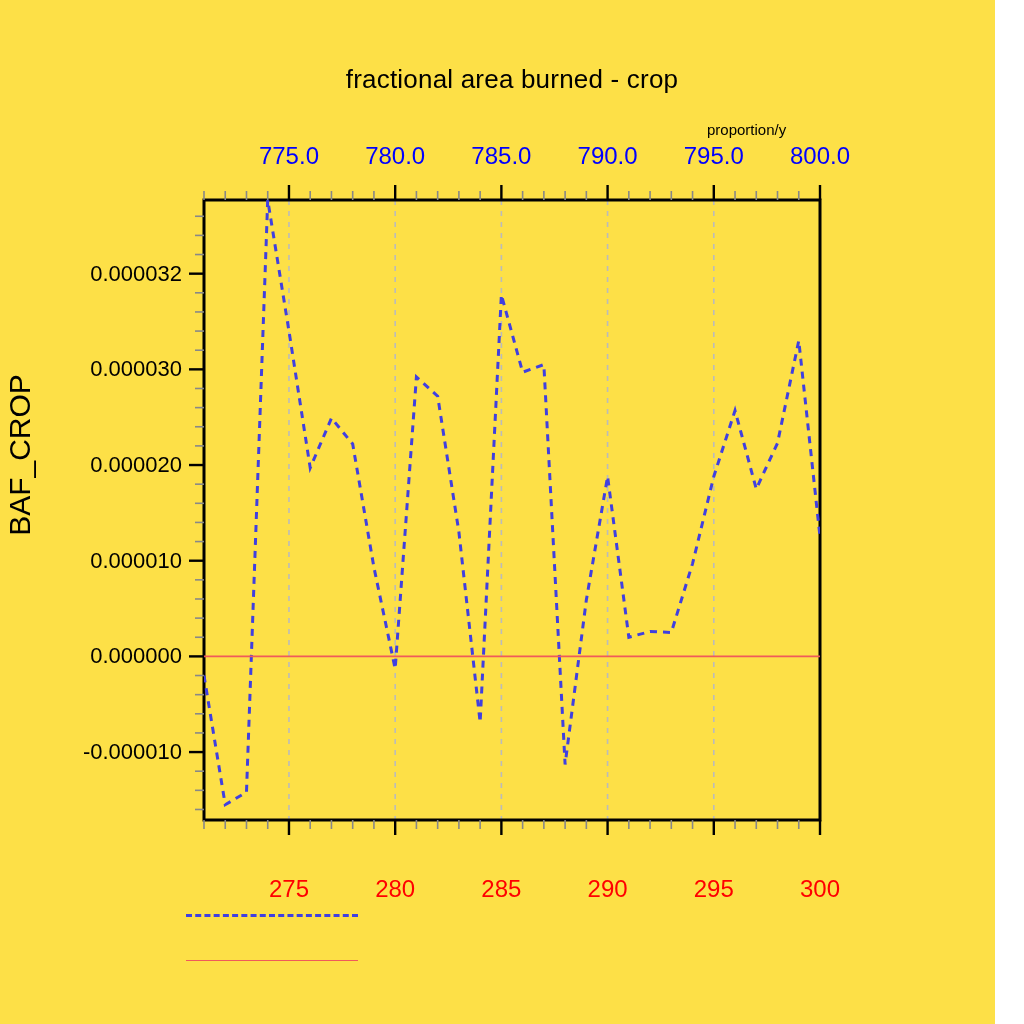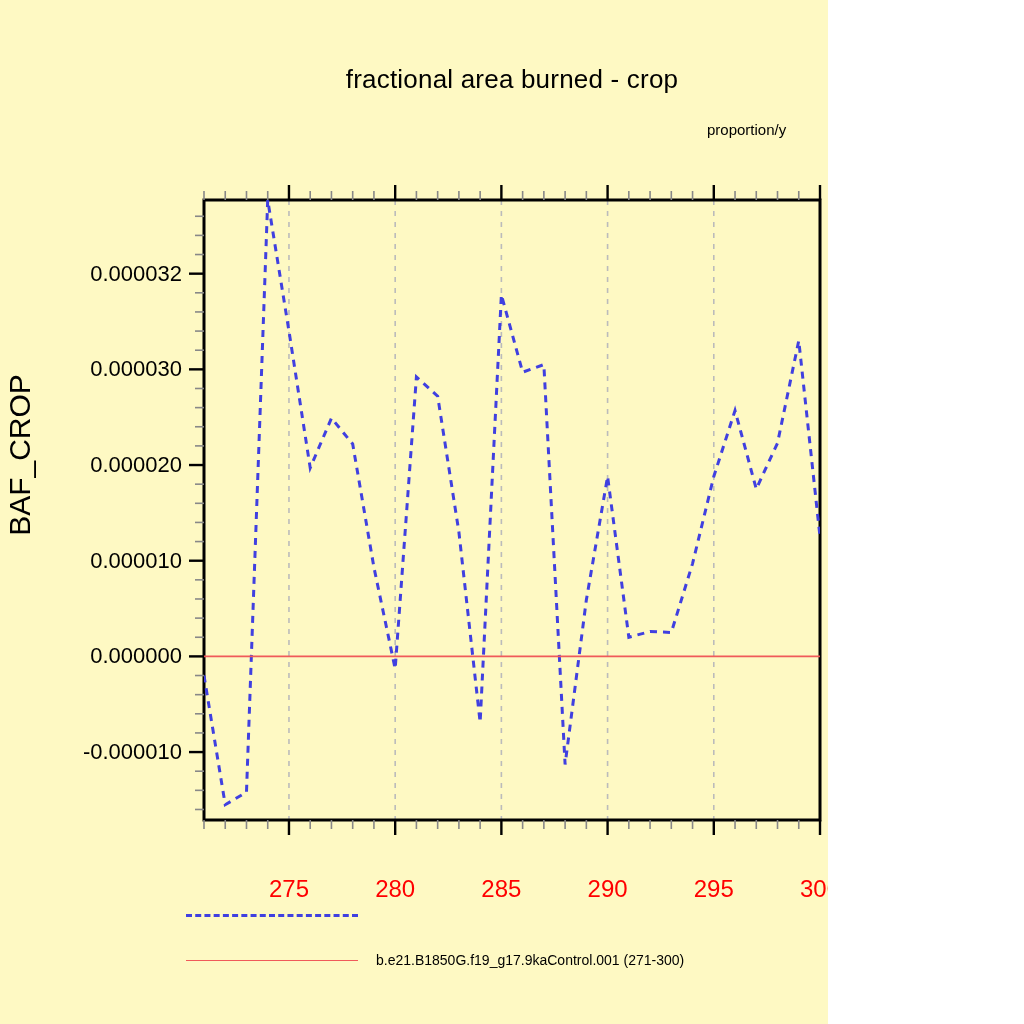--- a/index.html
+++ b/index.html
@@ -2,23 +2,23 @@
 <html><head>
 <meta charset="utf-8">
 <style>
   html, body {
     margin: 0;
     padding: 0;
     background: #ffffff;
   }
   #root {
     position: relative;
-    width: 828px;
+    width: 995px;
     height: 1024px;
-    background: #fef9c3;
+    background: #fde047;
     font-family: "Liberation Sans", sans-serif;
     overflow: hidden;
   }
   #chart-title {
     position: absolute;
     left: 0;
     top: 64px;
     width: 1024px;
     text-align: center;
     font-size: 26px;
@@ -131,20 +131,28 @@
 </style>
 </head>
 <body>
 
 <div id="root">
 
   <div id="chart-title">fractional area burned - crop</div>
 
   <div id="units-label">proportion/y</div>
 
+  <div id="top-tick-labels">
+      <div class="tk" style="left: 288.966px;">775.0</div>
+      <div class="tk" style="left: 395.172px;">780.0</div>
+      <div class="tk" style="left: 501.379px;">785.0</div>
+      <div class="tk" style="left: 607.586px;">790.0</div>
+      <div class="tk" style="left: 713.793px;">795.0</div>
+      <div class="tk" style="left: 820px;">800.0</div>
+    </div>
   <div id="bottom-tick-labels">
       <div class="tk" style="left: 288.966px;">275</div>
       <div class="tk" style="left: 395.172px;">280</div>
       <div class="tk" style="left: 501.379px;">285</div>
       <div class="tk" style="left: 607.586px;">290</div>
       <div class="tk" style="left: 713.793px; text-align: center;">295</div>
       <div class="tk" style="left: 820px;">300</div>
     </div>
   <div id="ytick-labels">
       <div class="tk" style="top: 273.673px;">0.000032</div>
@@ -268,17 +276,16 @@
         <path d="M204.00 656.39 L225.24 656.39 L246.48 656.39 L267.72 656.39 L288.97 656.39 L310.21 656.39 L331.45 656.39 L352.69 656.39 L373.93 656.39 L395.17 656.39 L416.41 656.39 L437.66 656.39 L458.90 656.39 L480.14 656.39 L501.38 656.39 L522.62 656.39 L543.86 656.39 L565.10 656.39 L586.34 656.39 L607.59 656.39 L628.83 656.39 L650.07 656.39 L671.31 656.39 L692.55 656.39 L713.79 656.39 L735.03 656.39 L756.28 656.39 L777.52 656.39 L798.76 656.39 L820.00 656.39" fill="none" stroke="#f05a5a" stroke-width="1.8"></path>
       </g>
     </svg>
 
   <div id="legend">
       <div class="legend-row">
         <div class="legend-sample" style="height: 0px; border-top: 3px dashed rgb(64, 64, 224);"></div>
       </div>
       <div class="legend-row">
         <div class="legend-sample" style="height: 0px; border-top: 1.8px solid rgb(240, 90, 90);"></div>
-        <div class="legend-text">b.e21.B1850G.f19_g17.9kaControl.001 (271-300)</div>
       </div>
     </div>
 
 </div>
 
 </body></html>

